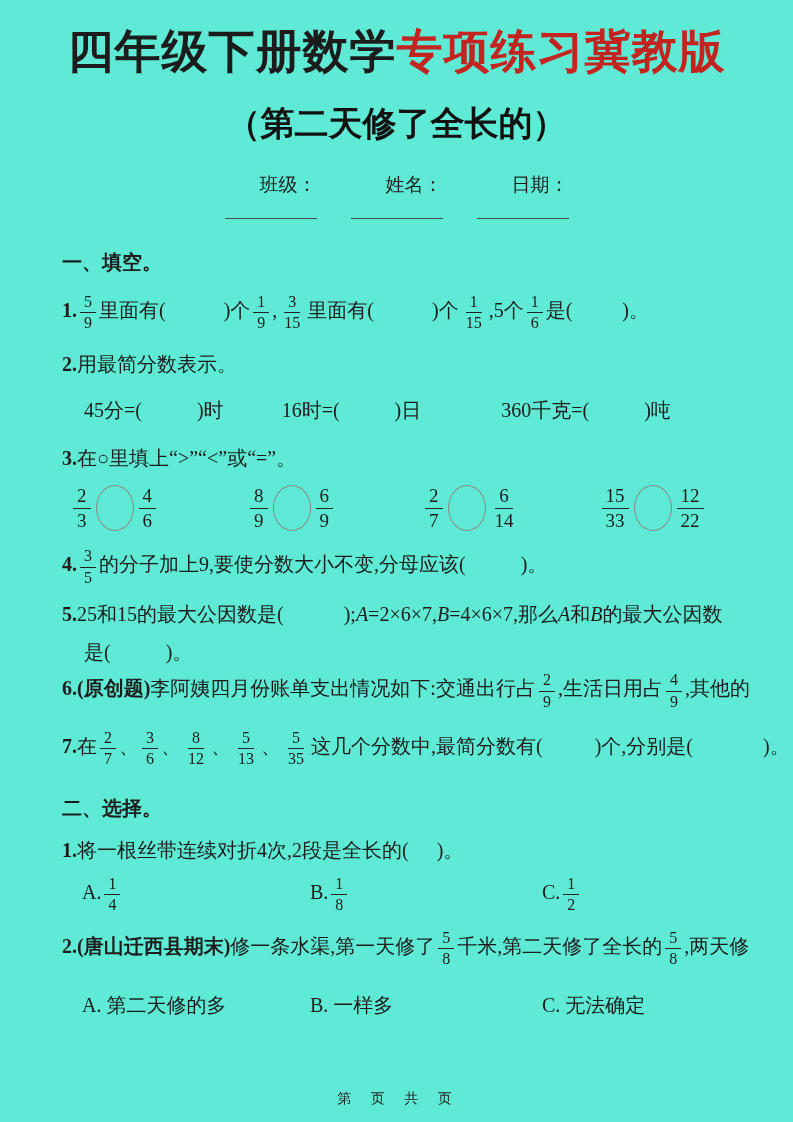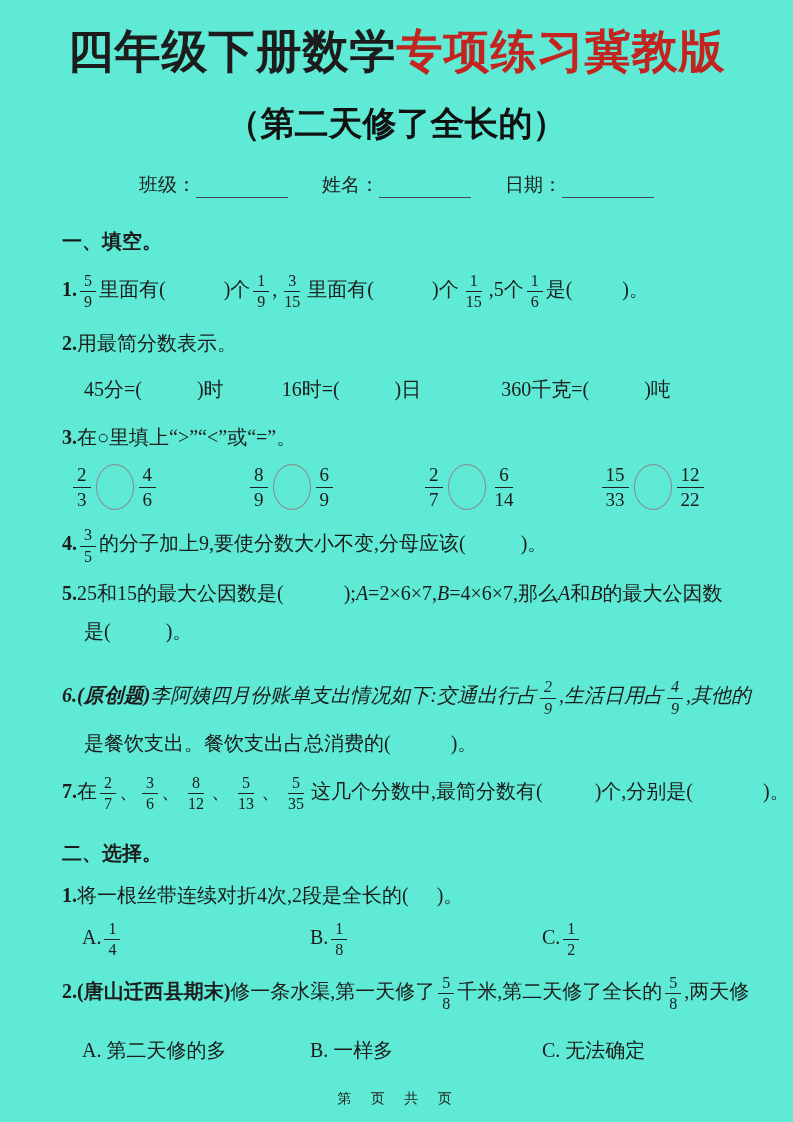--- a/index.html
+++ b/index.html
@@ -28,21 +28,21 @@
     font-weight:bold;
     font-size:34px; line-height:1.1;
     color:#111;
   }
   .info-row {
     margin-top:30px;
     display:flex; justify-content:center; align-items:flex-end;
     gap:34px;
     font-size:19px;
   }
-  .info-item { display:flex; align-items:flex-end; }
+  .info-item { display:flex; align-items:flex-end;flex-direction:column; }
   .blank {
     display:inline-block;
     width:92px; height:20px;
     border-bottom:1.5px solid #4a4a4a;
   }
   .content { margin-top:28px; padding:0 58px 0 62px; font-size:20px; }
   .line {
     white-space:nowrap;
     min-height:30px;
     line-height:30px;
@@ -150,28 +150,27 @@
         </span><span class="cmp-circle"></span><span class="frac">
           <span class="num">12</span>
           <span class="den">22</span>
         </span></div>
       <div class="line" style="margin-top: 12px; padding-left: 0px;"><span class="bold">4.</span><span class="frac">
           <span class="num">3</span>
           <span class="den">5</span>
         </span><span>的分子加上9,要使分数大小不变,分母应该(</span><span class="gap" style="width: 55px;"></span><span>)。</span></div>
       <div class="line" style="margin-top: 10px; padding-left: 0px;"><span class="bold">5.</span><span>25和15的最大公因数是(</span><span class="gap" style="width: 60px;"></span><span>);</span><span class="ital">A</span><span>=2×6×7,</span><span class="ital">B</span><span>=4×6×7,那么</span><span class="ital">A</span><span>和</span><span class="ital">B</span><span>的最大公因数</span></div>
       <div class="line" style="margin-top: 8px; padding-left: 22px;"><span>是(</span><span class="gap" style="width: 55px;"></span><span>)。</span></div>
-      <div class="line" style="margin-top: 30px; padding-left: 0px; font-style: italic;"><span class="bold">6.(原创题)</span><span>李阿姨四月份账单支出情况如下:交通出行占</span><span class="frac">
+      <div class="line" style="margin-top: 2px; padding-left: 0px;"><span class="bold">6.(原创题)</span><span>李阿姨四月份账单支出情况如下:交通出行占</span><span class="frac">
           <span class="num">2</span>
           <span class="den">9</span>
         </span><span>,生活日用占</span><span class="frac">
           <span class="num">4</span>
           <span class="den">9</span>
         </span><span>,其他的</span></div>
-      <div class="line" style="margin-top: 8px; padding-left: 22px;"><span>是餐饮支出。餐饮支出占总消费的(</span><span class="gap" style="width: 60px;"></span><span>)。</span></div>
       <div class="line" style="margin-top: 14px; padding-left: 0px;"><span class="bold">7.</span><span>在</span><span class="frac">
           <span class="num">2</span>
           <span class="den">7</span>
         </span><span>、</span><span class="frac">
           <span class="num">3</span>
           <span class="den">6</span>
         </span><span>、</span><span class="frac">
           <span class="num">8</span>
           <span class="den">12</span>
         </span><span>、</span><span class="frac">

